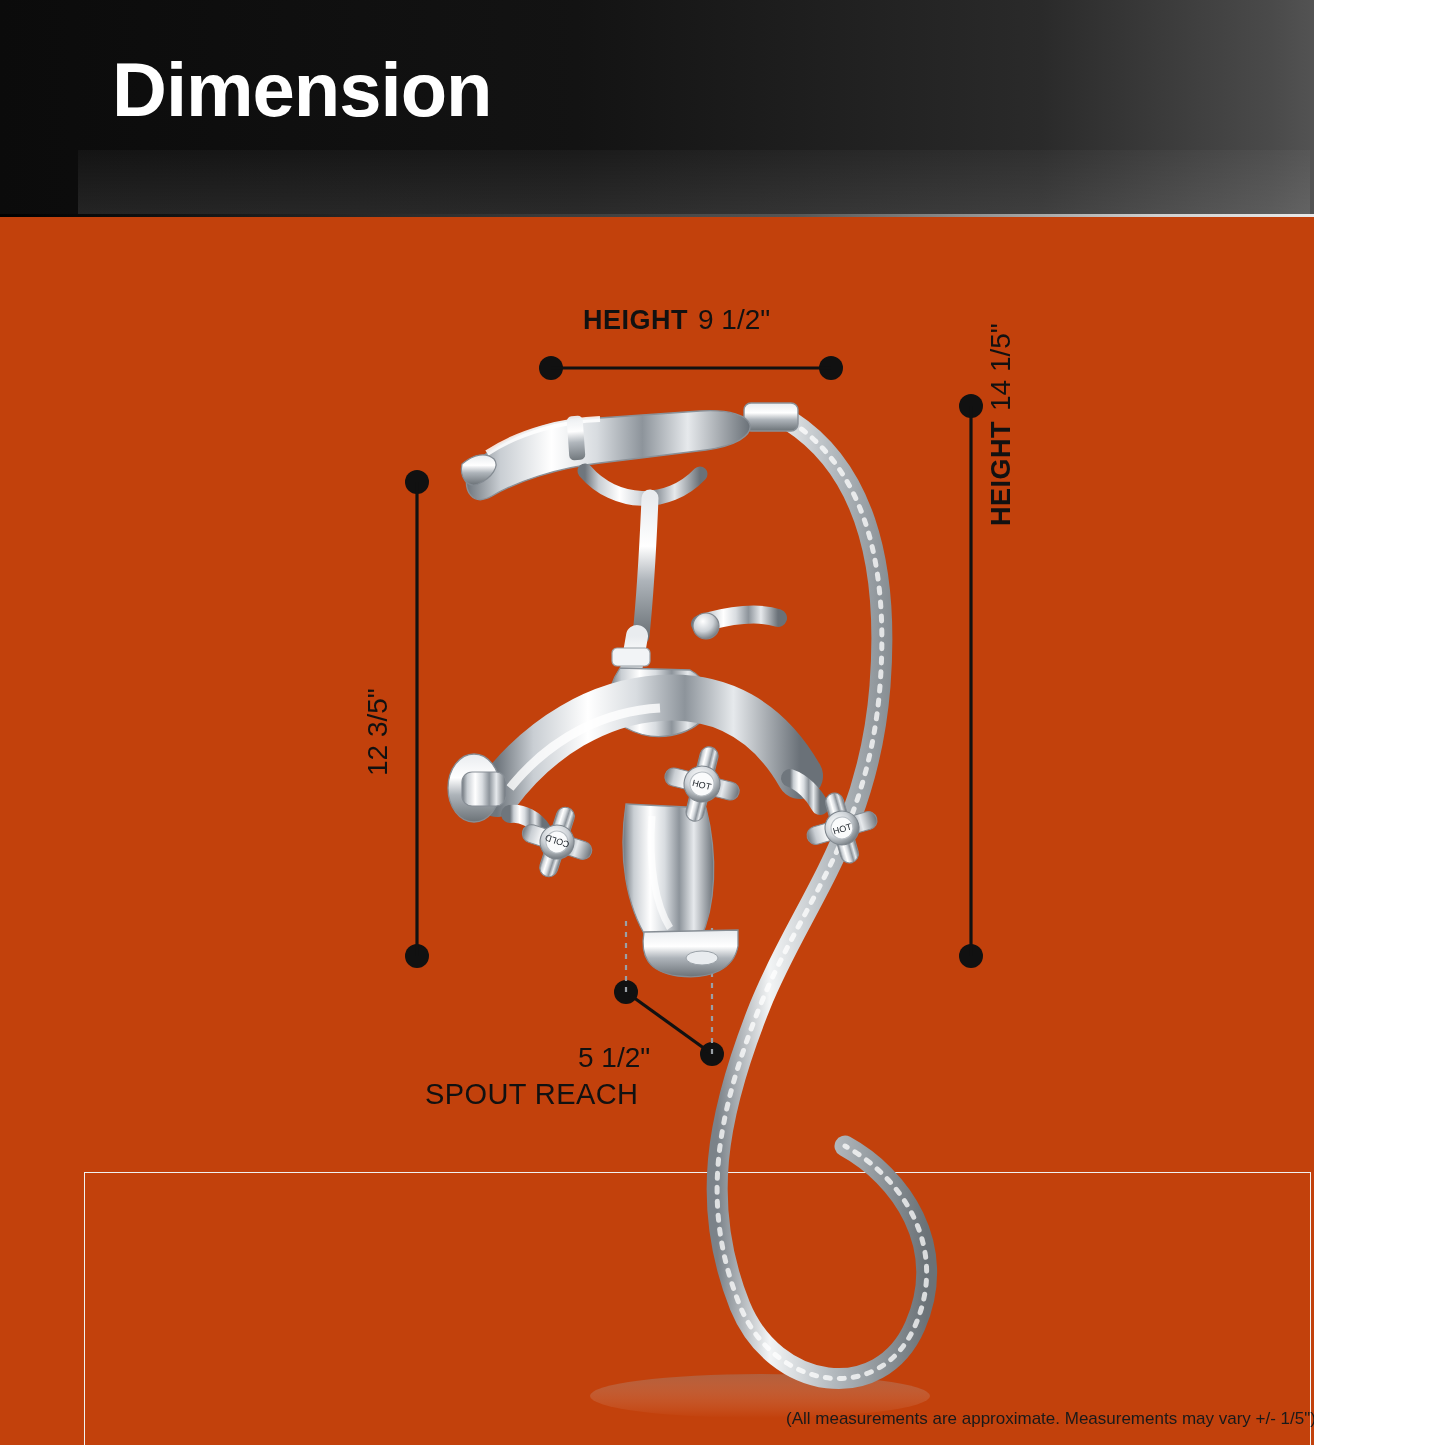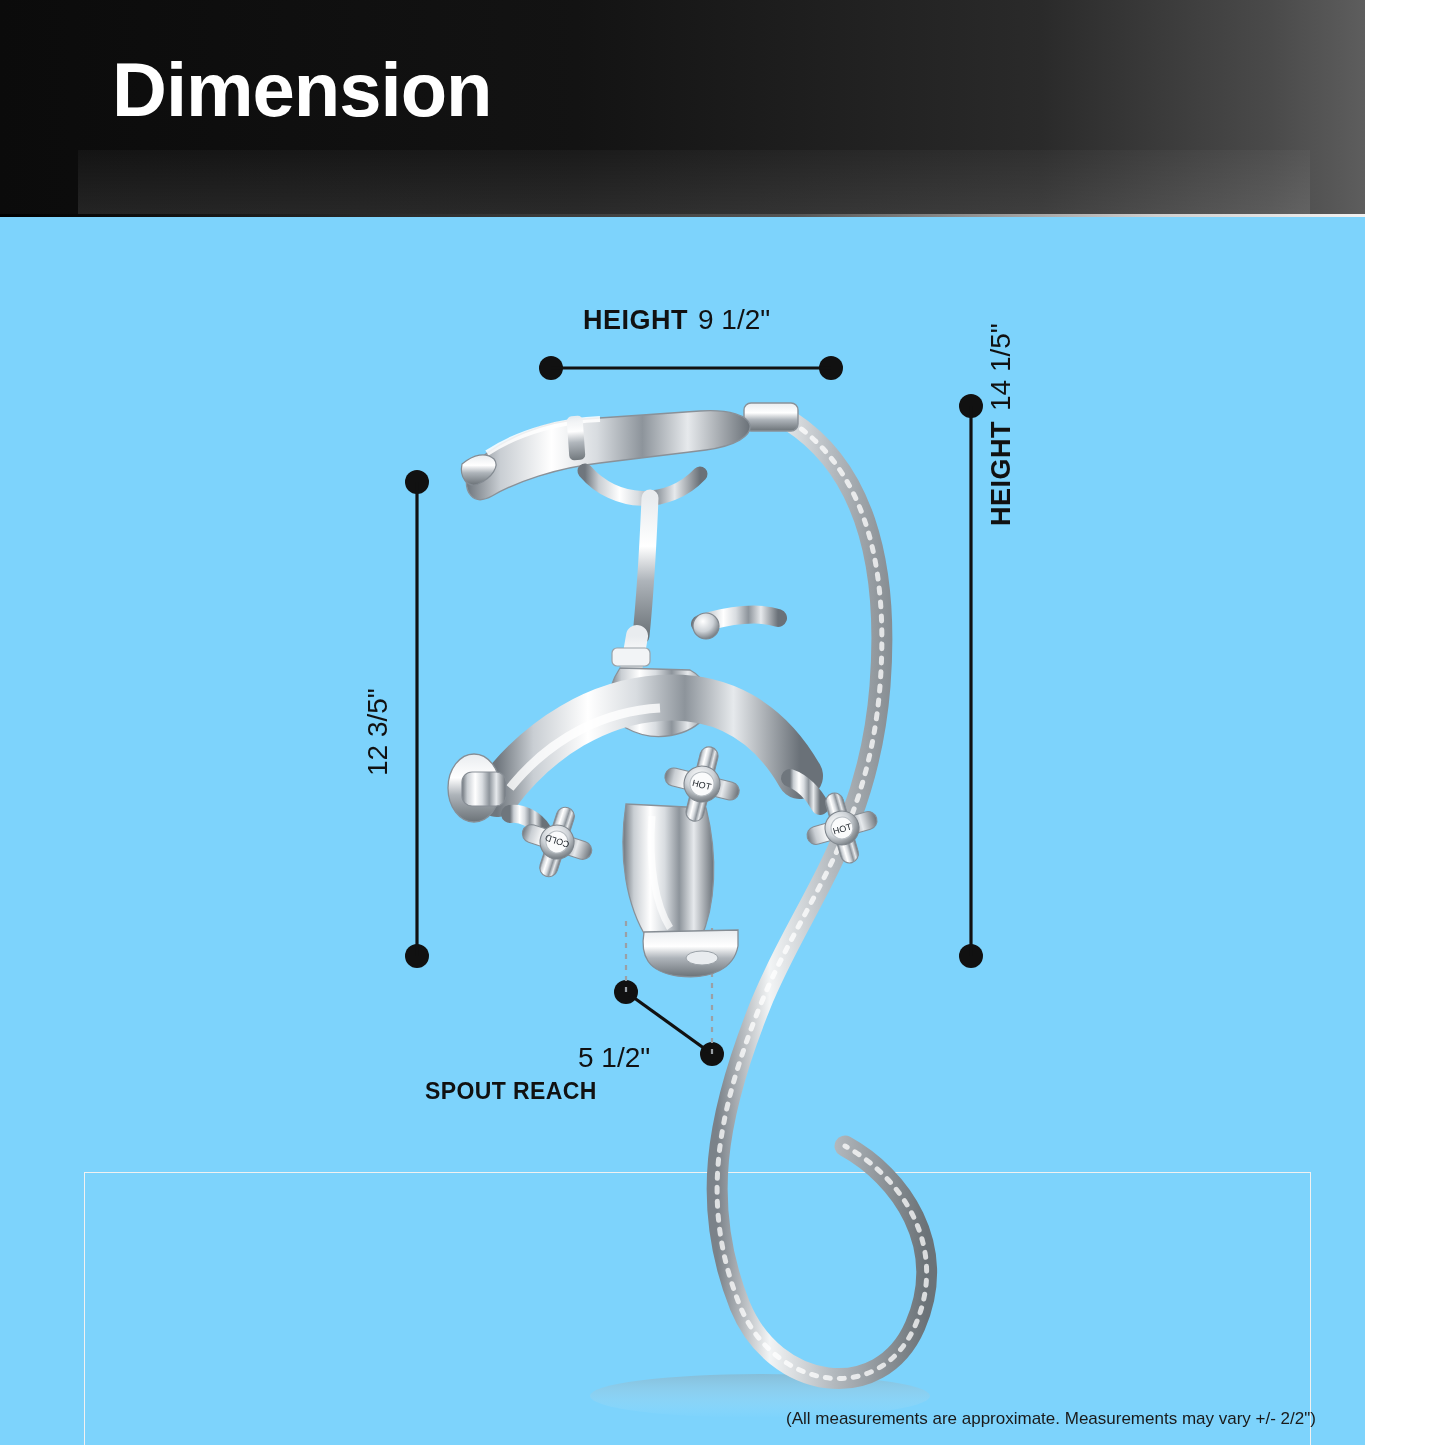--- a/index.html
+++ b/index.html
@@ -5,24 +5,25 @@
   html, body {
     margin: 0;
     padding: 0;
     background: #ffffff;
   }
   body {
     font-family: "Liberation Sans", sans-serif;
   }
   .page {
     position: relative;
-    width: 1365px;
+    width: 1268px;
     height: 1445px;
-    background: #7dd3fc;
+    background: #c2410c;
     overflow: hidden;
+    padding-left: 46px;
   }
 
   
   .header {
     position: absolute;
     left: 0; top: 0;
     width: 1445px;
     height: 216px;
     background: linear-gradient(90deg, #0b0b0b 0%, #131313 40%, #2a2a2a 72%, #4a4a4a 88%, #6e6e6e 100%);
   }
@@ -102,22 +103,22 @@
   }
 
   .lbl-spout-num {
     left: 578px;
     top: 826px;
     font-size: 28px;
   }
   .lbl-spout-title {
     left: 425px;
     top: 862px;
-    font-size: 23px;
-    font-weight: bold;
+    font-size: 29px;
+    font-weight: normal;
     letter-spacing: .4px;
   }
 
   .note {
     position: absolute;
     left: 786px;
     top: 1193px;
     font-size: 17px;
     color: #1a1a1a;
     white-space: nowrap;
@@ -296,15 +297,15 @@
 
     <div class="lbl lbl-height">
       <b>HEIGHT</b><span>14 1/5"</span>
     </div>
 
     <div class="lbl lbl-left">12 3/5"</div>
 
     <div class="lbl lbl-spout-num">5 1/2"</div>
     <div class="lbl lbl-spout-title">SPOUT REACH</div>
 
-    <div class="note">(All measurements are approximate. Measurements may vary +/- 2/2")</div>
+    <div class="note">(All measurements are approximate. Measurements may vary +/- 1/5")</div>
   </div>
 </div>
 
 </body></html>

